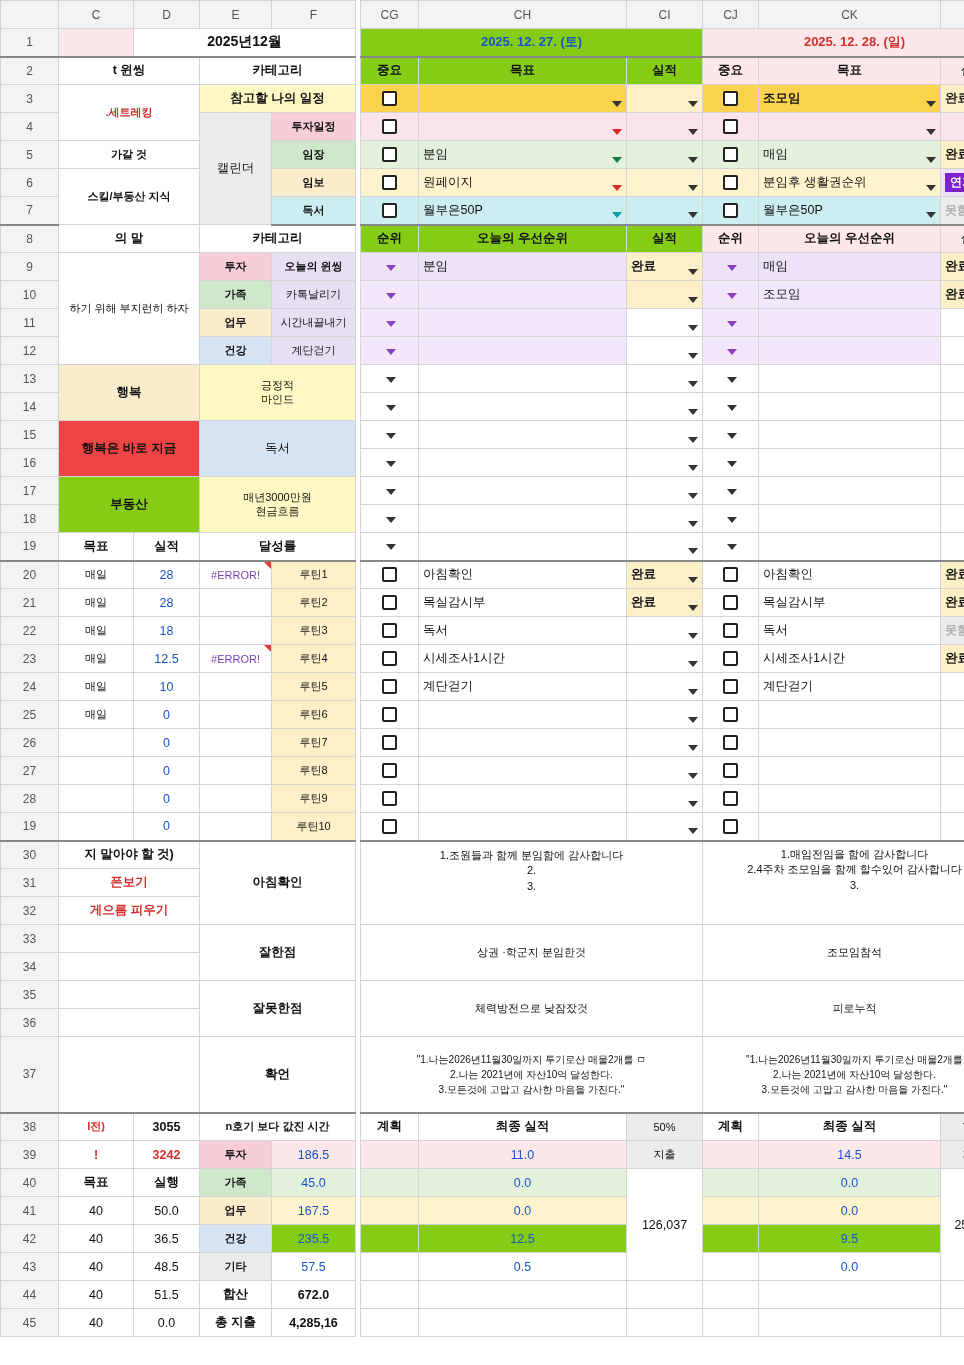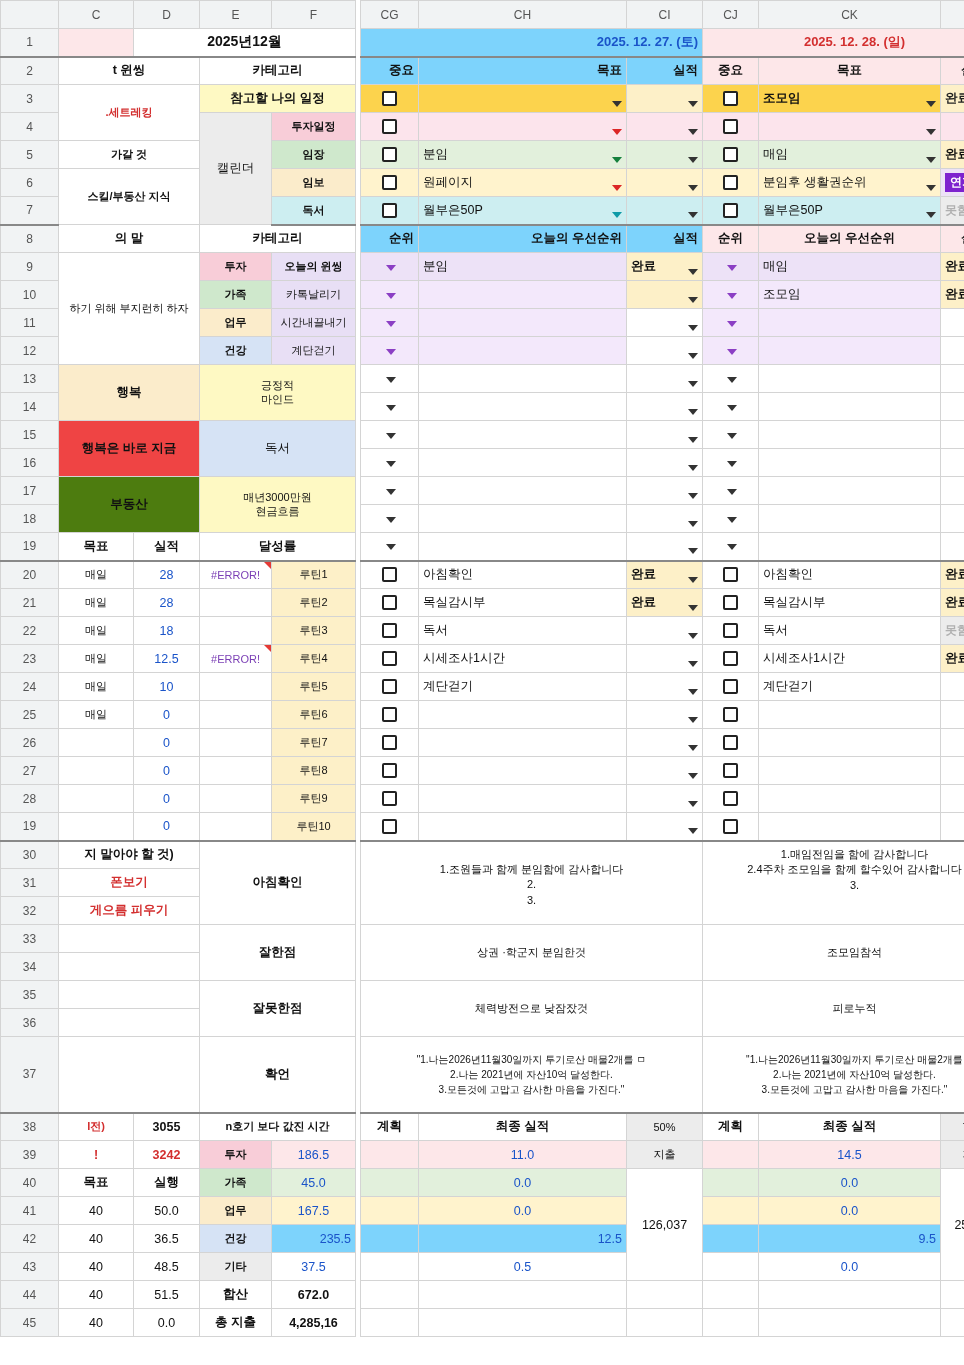--- a/index.html
+++ b/index.html
@@ -97,22 +97,22 @@
   .bg-pink-l { background: #fde7e9; }
   .bg-pink-l2 { background: #fce4ec; }
   .bg-pink-m { background: #f8cdd8; }
   .bg-yellow { background: #fcd34d; }
   .bg-yellow-l { background: #fff3cd; }
   .bg-yellow-l2 { background: #fdf0c8; }
   .bg-green-l { background: #fef9c3; }
   .bg-green-l2 { background: #e2f0dc; }
   .bg-green-p { background: #cfe8cc; }
   .bg-cyan-l { background: #cdeef1; }
-  .bg-blue-l { background: #7dd3fc; text-align: right; }
-  .bg-blue-m { background: #4d7c0f; }
+  .bg-blue-l { background: #84cc16; }
+  .bg-blue-m { background: #84cc16; }
   .bg-blue-p { background: #d6e3f5; }
   .bg-purple-l { background: #ede2f7; }
   .bg-purple-l2 { background: #f3e8fb; }
   .bg-grey-l { background: #ececec; }
   .bg-white { background: #ffffff; }
   .bg-rose { background: #ef4444; }
   .bg-lav { background: #e8dff5; }
   .bg-cream { background: #fbeccb; }
 
   .t-red { color: #d32f2f; }
@@ -850,21 +850,21 @@
               <span class="celltext"></span>
             </div>
           </td>
   </tr>
 
   <tr>
     <td class="rowhdr">30</td>
     <td colspan="2" class="lft b">지 말아야 할 것)</td>
     <td colspan="2" rowspan="3" class="ctr b bg-white">아침확인</td>
     <td class="gap"></td>
-    <td colspan="3" rowspan="3" class="lft sm" style="vertical-align:top;padding-top:20px">
+    <td colspan="3" rowspan="3" class="lft sm" style="vertical-align:top;padding-top:6px">
       <div style="white-space:pre-line;line-height:1.45">1.조원들과 함께 분임함에 감사합니다
 2.
 3.</div>
     </td>
     <td colspan="3" rowspan="3" class="lft sm" style="vertical-align:top;padding-top:5px">
       <div style="white-space:pre-line;line-height:1.45">1.매임전임을 함에 감사합니다
 2.4주차 조모임을 함께 할수있어 감사합니다
 3.</div>
     </td>
   </tr>
@@ -992,21 +992,21 @@
     <td class="ctr bg-blue-l t-blue">12.5</td>
     <td class="bg-blue-l"></td>
     <td class="ctr bg-blue-l t-blue">9.5</td>
   </tr>
 
   <tr>
     <td class="rowhdr">43</td>
     <td class="ctr">40</td>
     <td class="ctr">48.5</td>
     <td class="ctr b bg-grey-l sm">기타</td>
-    <td class="ctr bg-white t-blue">37.5</td>
+    <td class="ctr bg-white t-blue">57.5</td>
     <td class="gap"></td>
     <td class="bg-white"></td>
     <td class="ctr bg-white t-blue">0.5</td>
     <td class="bg-white"></td>
     <td class="ctr bg-white t-blue">0.0</td>
   </tr>
 
   <tr>
     <td class="rowhdr">44</td>
     <td class="ctr">40</td>

